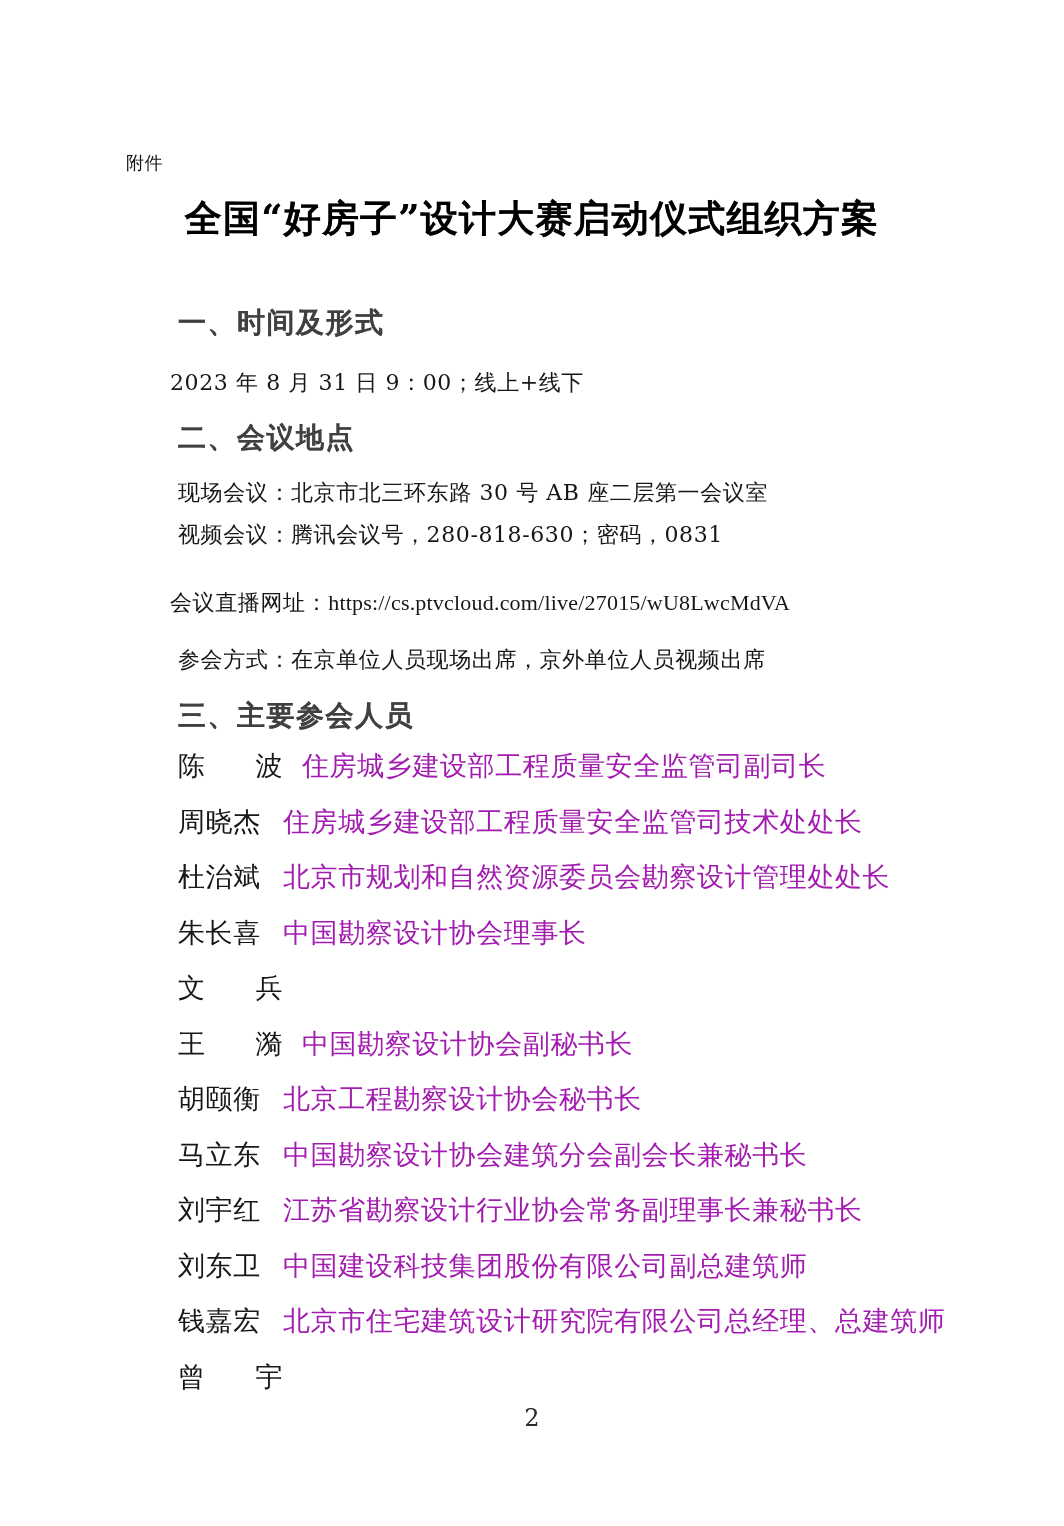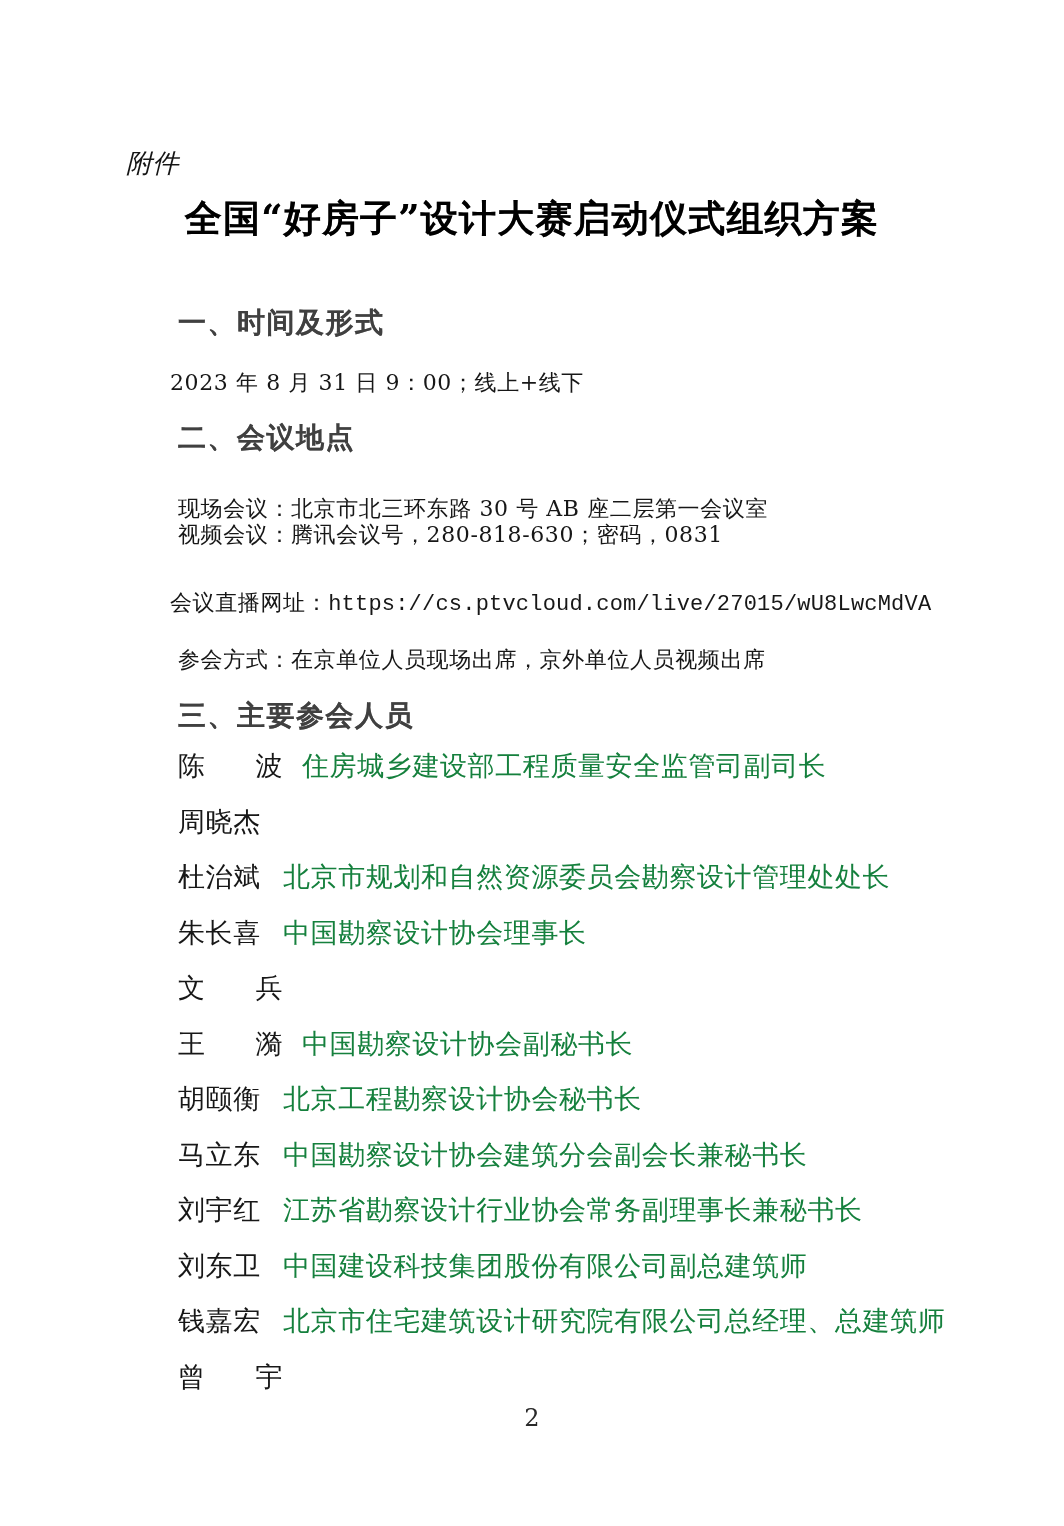--- a/index.html
+++ b/index.html
@@ -20,25 +20,24 @@
     position: absolute;
     inset: 0;
     background: #ffffff;
   }
 
   
   .attachment-label {
     position: absolute;
     left: 126px;
     top: 146px;
-    font-size: 26px;
+    font-size: 18px;
     line-height: 34px;
     letter-spacing: 0.5px;
     color: #151515;
-    font-style: italic;
   }
 
   .doc-title {
     position: absolute;
     left: 0;
     right: 0;
     top: 194px;
     text-align: center;
     font-size: 37px;
     line-height: 48px;
@@ -64,21 +63,21 @@
     font-size: 22px;
     line-height: 38px;
     letter-spacing: 0.6px;
     color: #171717;
     white-space: nowrap;
   }
   .body-line.flush { left: 170px; }
   .body-line.indent { left: 178px; }
 
   .url-text {
-    font-family: Liberation Mono, monospace;
+    font-family: Liberation Serif, serif;
     letter-spacing: 0.2px;
   }
 
   
   #participants-list {
     position: absolute;
     left: 178px;
     top: 748px;
     width: 800px;
   }
@@ -100,21 +99,21 @@
     justify-content: space-between;
     width: 86px;
     flex: 0 0 105px;
     padding-right: 19px;
     box-sizing: content-box;
   }
   .participant-name.spread > span { display: inline-block; }
   .participant-title {
     font-size: 27px;
     letter-spacing: 0.6px;
-    color: #15803d;
+    color: #a21caf;
   }
 
   .page-number {
     position: absolute;
     left: 0;
     right: 0;
     top: 1404px;
     text-align: center;
     font-size: 24px;
     color: #2a2a2a;
@@ -128,21 +127,21 @@
   <div class="attachment-label" id="attachment-label">附件</div>
 
   <div class="doc-title">全国“好房子”设计大赛启动仪式组织方案</div>
 
   <div class="section-heading" style="top:304px;">一、时间及形式</div>
 
   <div class="body-line flush" style="top:364px;">2023 年 8 月 31 日 9：00；线上+线下</div>
 
   <div class="section-heading" style="top:419px;text-align:right;">二、会议地点</div>
 
-  <div class="body-line indent" style="top:490px;">现场会议：北京市北三环东路 30 号 AB 座二层第一会议室</div>
+  <div class="body-line indent" style="top:474px;">现场会议：北京市北三环东路 30 号 AB 座二层第一会议室</div>
 
   <div class="body-line indent" style="top:516px;">视频会议：腾讯会议号，280-818-630；密码，0831</div>
 
   <div class="body-line flush" style="top:584px;">
     <span>会议直播网址：</span><span class="url-text">https://cs.ptvcloud.com/live/27015/wU8LwcMdVA</span>
   </div>
 
   <div class="body-line indent" style="top:641px;">参会方式：在京单位人员现场出席，京外单位人员视频出席</div>
 
   <div class="section-heading" style="top:697px;">三、主要参会人员</div>
@@ -150,20 +149,21 @@
   <div id="participants-list">
       <div class="participant-row">
         <div class="participant-name spread">
           <span>陈</span>
           <span>波</span>
         </div>
         <div class="participant-title">住房城乡建设部工程质量安全监管司副司长</div>
       </div>
       <div class="participant-row">
         <div class="participant-name">周晓杰</div>
+        <div class="participant-title">住房城乡建设部工程质量安全监管司技术处处长</div>
       </div>
       <div class="participant-row">
         <div class="participant-name">杜治斌</div>
         <div class="participant-title">北京市规划和自然资源委员会勘察设计管理处处长</div>
       </div>
       <div class="participant-row">
         <div class="participant-name">朱长喜</div>
         <div class="participant-title">中国勘察设计协会理事长</div>
       </div>
       <div class="participant-row">

